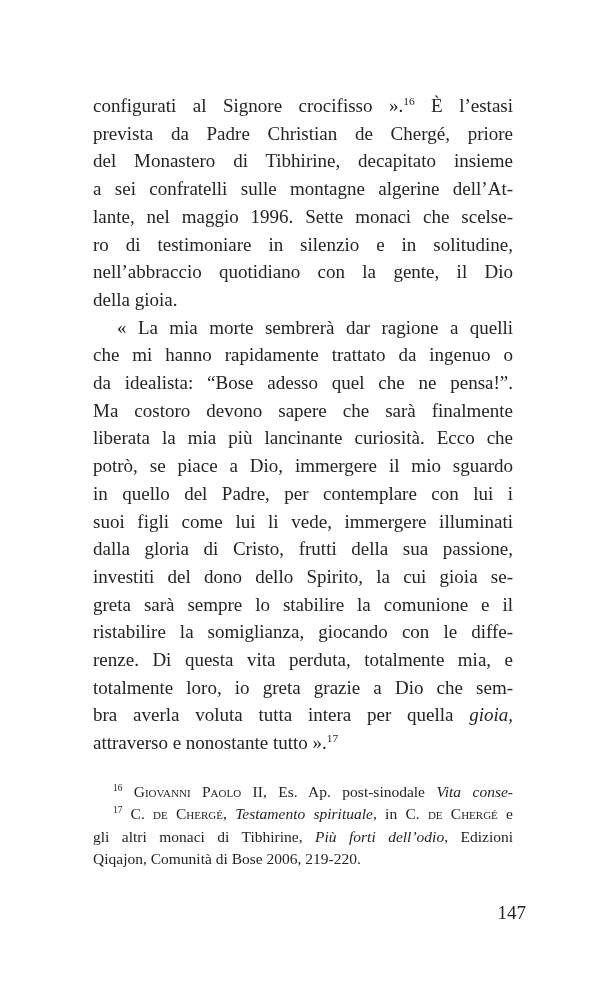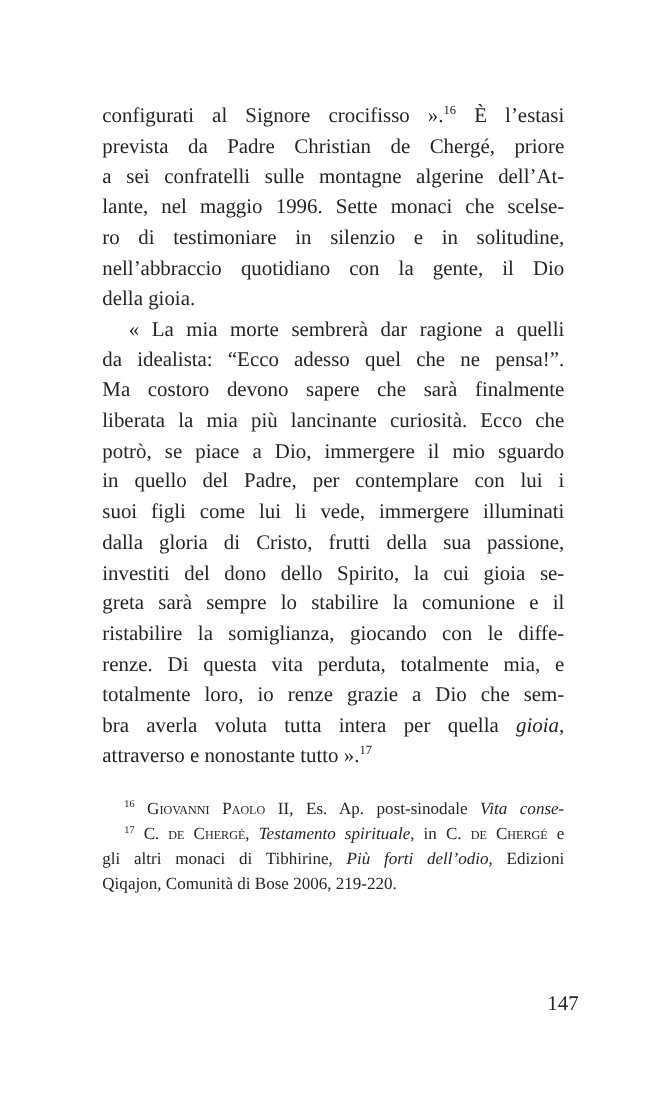--- a/index.html
+++ b/index.html
@@ -68,40 +68,42 @@
 </style>
 </head>
 <body>
 
 <div class="page">
   <div class="text-block">
     <div>
         <div class="body-paragraph">
           <div class="tline"><span>configurati al Signore crocifisso&nbsp;».</span><sup>16</sup><span> È l’estasi</span></div>
           <div class="tline"><span>prevista da Padre Christian de Chergé, priore</span></div>
+          <div class="tline"><span>del Monastero di Tibhirine, decapitato insieme</span></div>
           <div class="tline"><span>a sei confratelli sulle montagne algerine dell’At-</span></div>
           <div class="tline"><span>lante, nel maggio 1996. Sette monaci che scelse-</span></div>
           <div class="tline"><span>ro di testimoniare in silenzio e in solitudine,</span></div>
           <div class="tline"><span>nell’abbraccio quotidiano con la gente, il Dio</span></div>
           <div class="tline lastline"><span>della gioia.</span></div>
         </div>
         <div class="body-paragraph indent-first">
           <div class="tline"><span>«&nbsp;La mia morte sembrerà dar ragione a quelli</span></div>
-          <div class="tline"><span>da idealista: “Ecco adesso quel che ne pensa!”.</span></div>
+          <div class="tline"><span>che mi hanno rapidamente trattato da ingenuo o</span></div>
+          <div class="tline"><span>da idealista: “Bose adesso quel che ne pensa!”.</span></div>
           <div class="tline"><span>Ma costoro devono sapere che sarà finalmente</span></div>
           <div class="tline"><span>liberata la mia più lancinante curiosità. Ecco che</span></div>
           <div class="tline"><span>potrò, se piace a Dio, immergere il mio sguardo</span></div>
           <div class="tline"><span>in quello del Padre, per contemplare con lui i</span></div>
           <div class="tline"><span>suoi figli come lui li vede, immergere illuminati</span></div>
           <div class="tline"><span>dalla gloria di Cristo, frutti della sua passione,</span></div>
           <div class="tline"><span>investiti del dono dello Spirito, la cui gioia se-</span></div>
           <div class="tline"><span>greta sarà sempre lo stabilire la comunione e il</span></div>
           <div class="tline"><span>ristabilire la somiglianza, giocando con le diffe-</span></div>
           <div class="tline"><span>renze. Di questa vita perduta, totalmente mia, e</span></div>
-          <div class="tline"><span>totalmente loro, io renze grazie a Dio che sem-</span></div>
+          <div class="tline"><span>totalmente loro, io greta grazie a Dio che sem-</span></div>
           <div class="tline"><span>bra averla voluta tutta intera per quella </span><span class="italic">gioia</span><span>,</span></div>
           <div class="tline lastline"><span>attraverso e nonostante tutto&nbsp;».</span><sup>17</sup></div>
         </div>
       </div>
     <div class="footnotes">
         <div class="footnote indent-first">
           <div class="tline"><sup>16</sup><span> </span><span class="smallcaps">Giovanni Paolo II</span><span>, Es. Ap. post-sinodale </span><span class="italic">Vita conse-</span></div>
         </div>
         <div class="footnote indent-first">
           <div class="tline"><sup>17</sup><span> </span><span class="smallcaps">C. de Chergé</span><span>, </span><span class="italic">Testamento spirituale</span><span>, in </span><span class="smallcaps">C. de Chergé</span><span> e</span></div>

